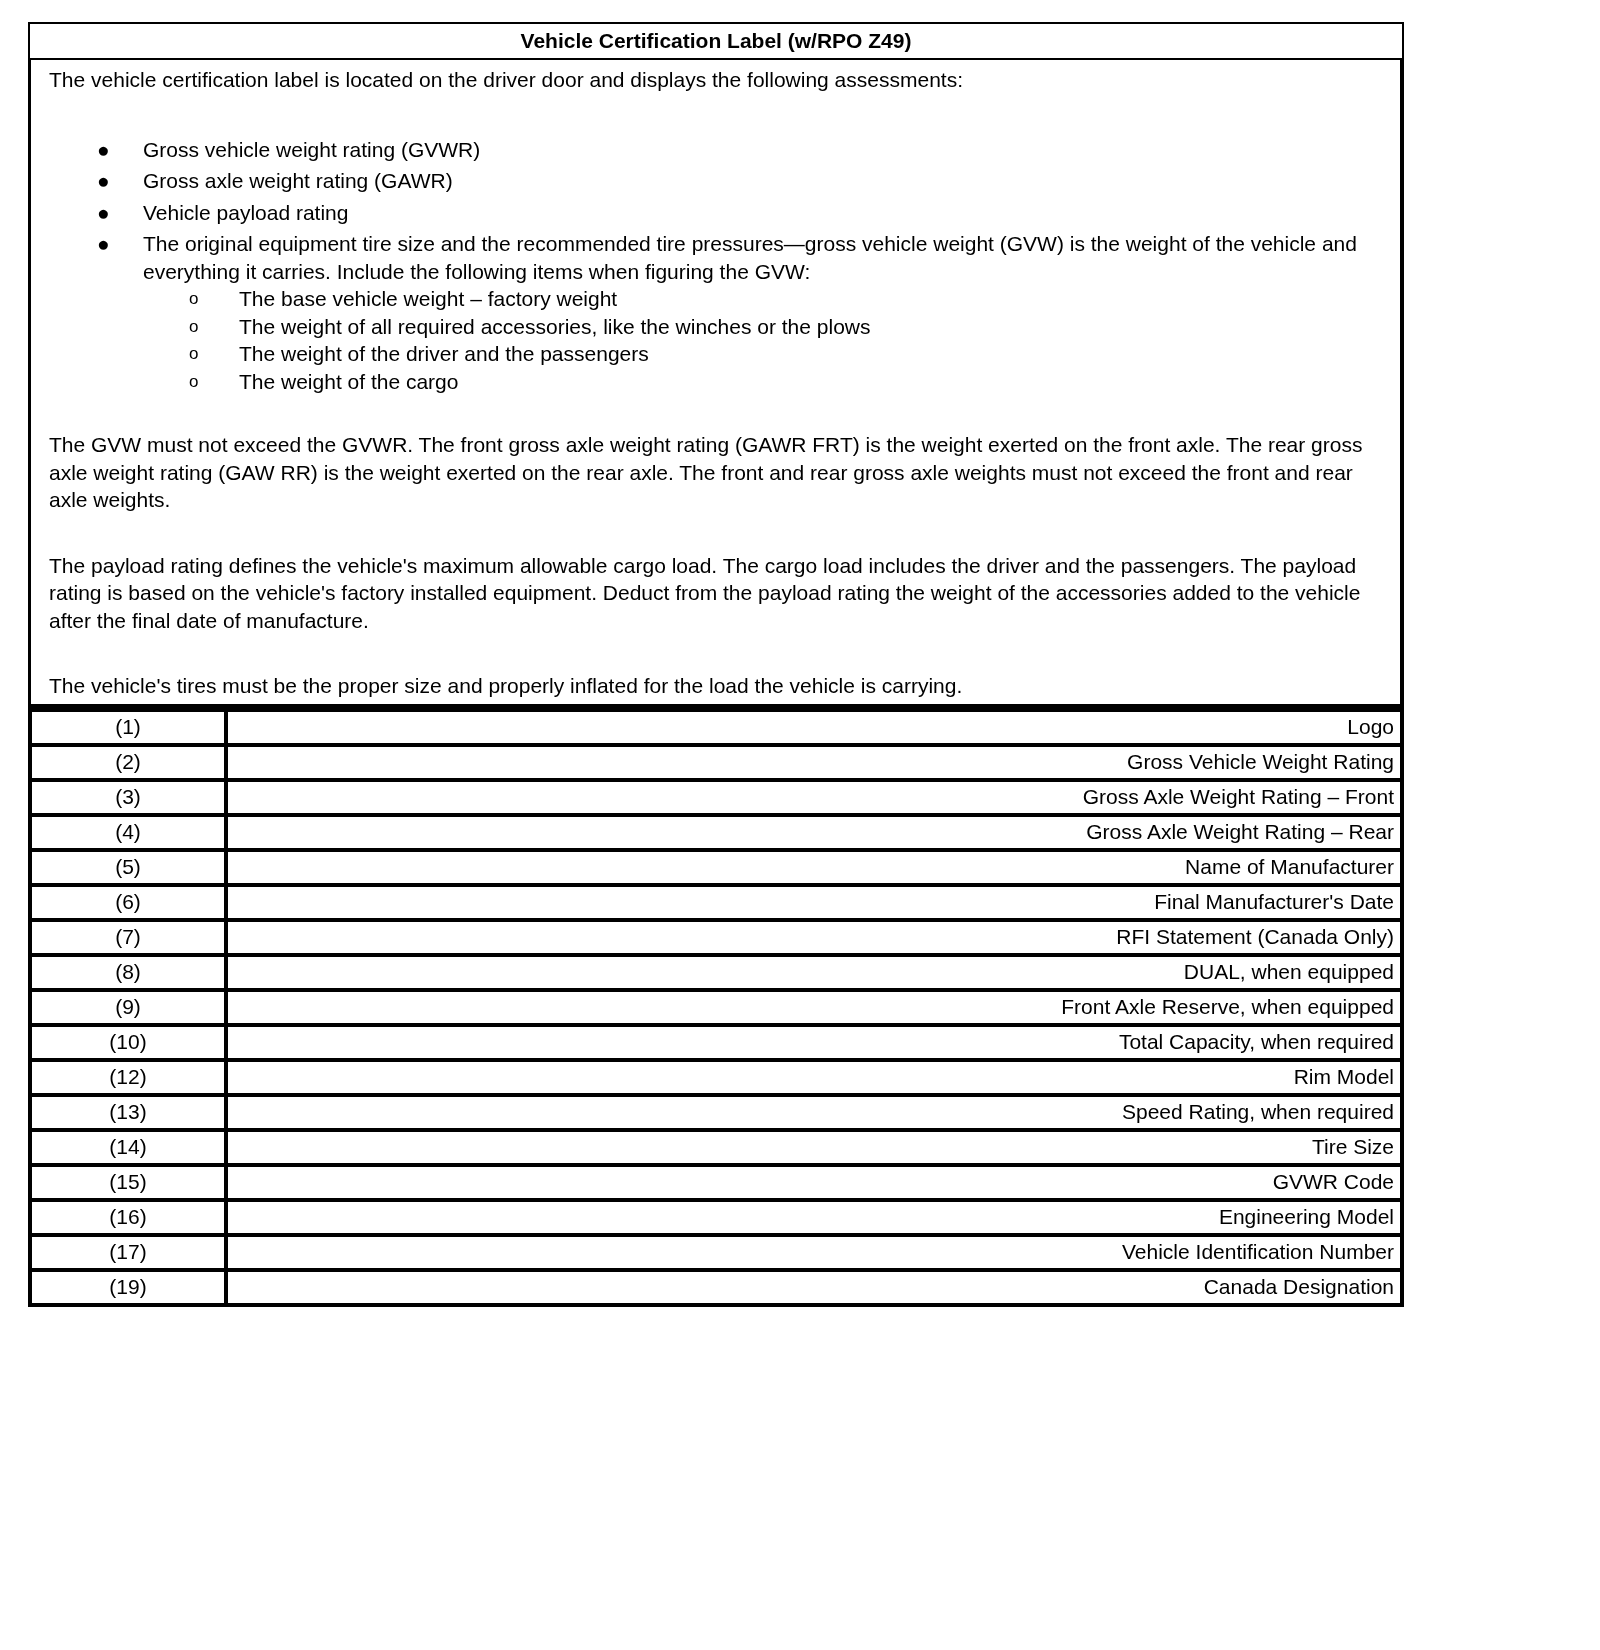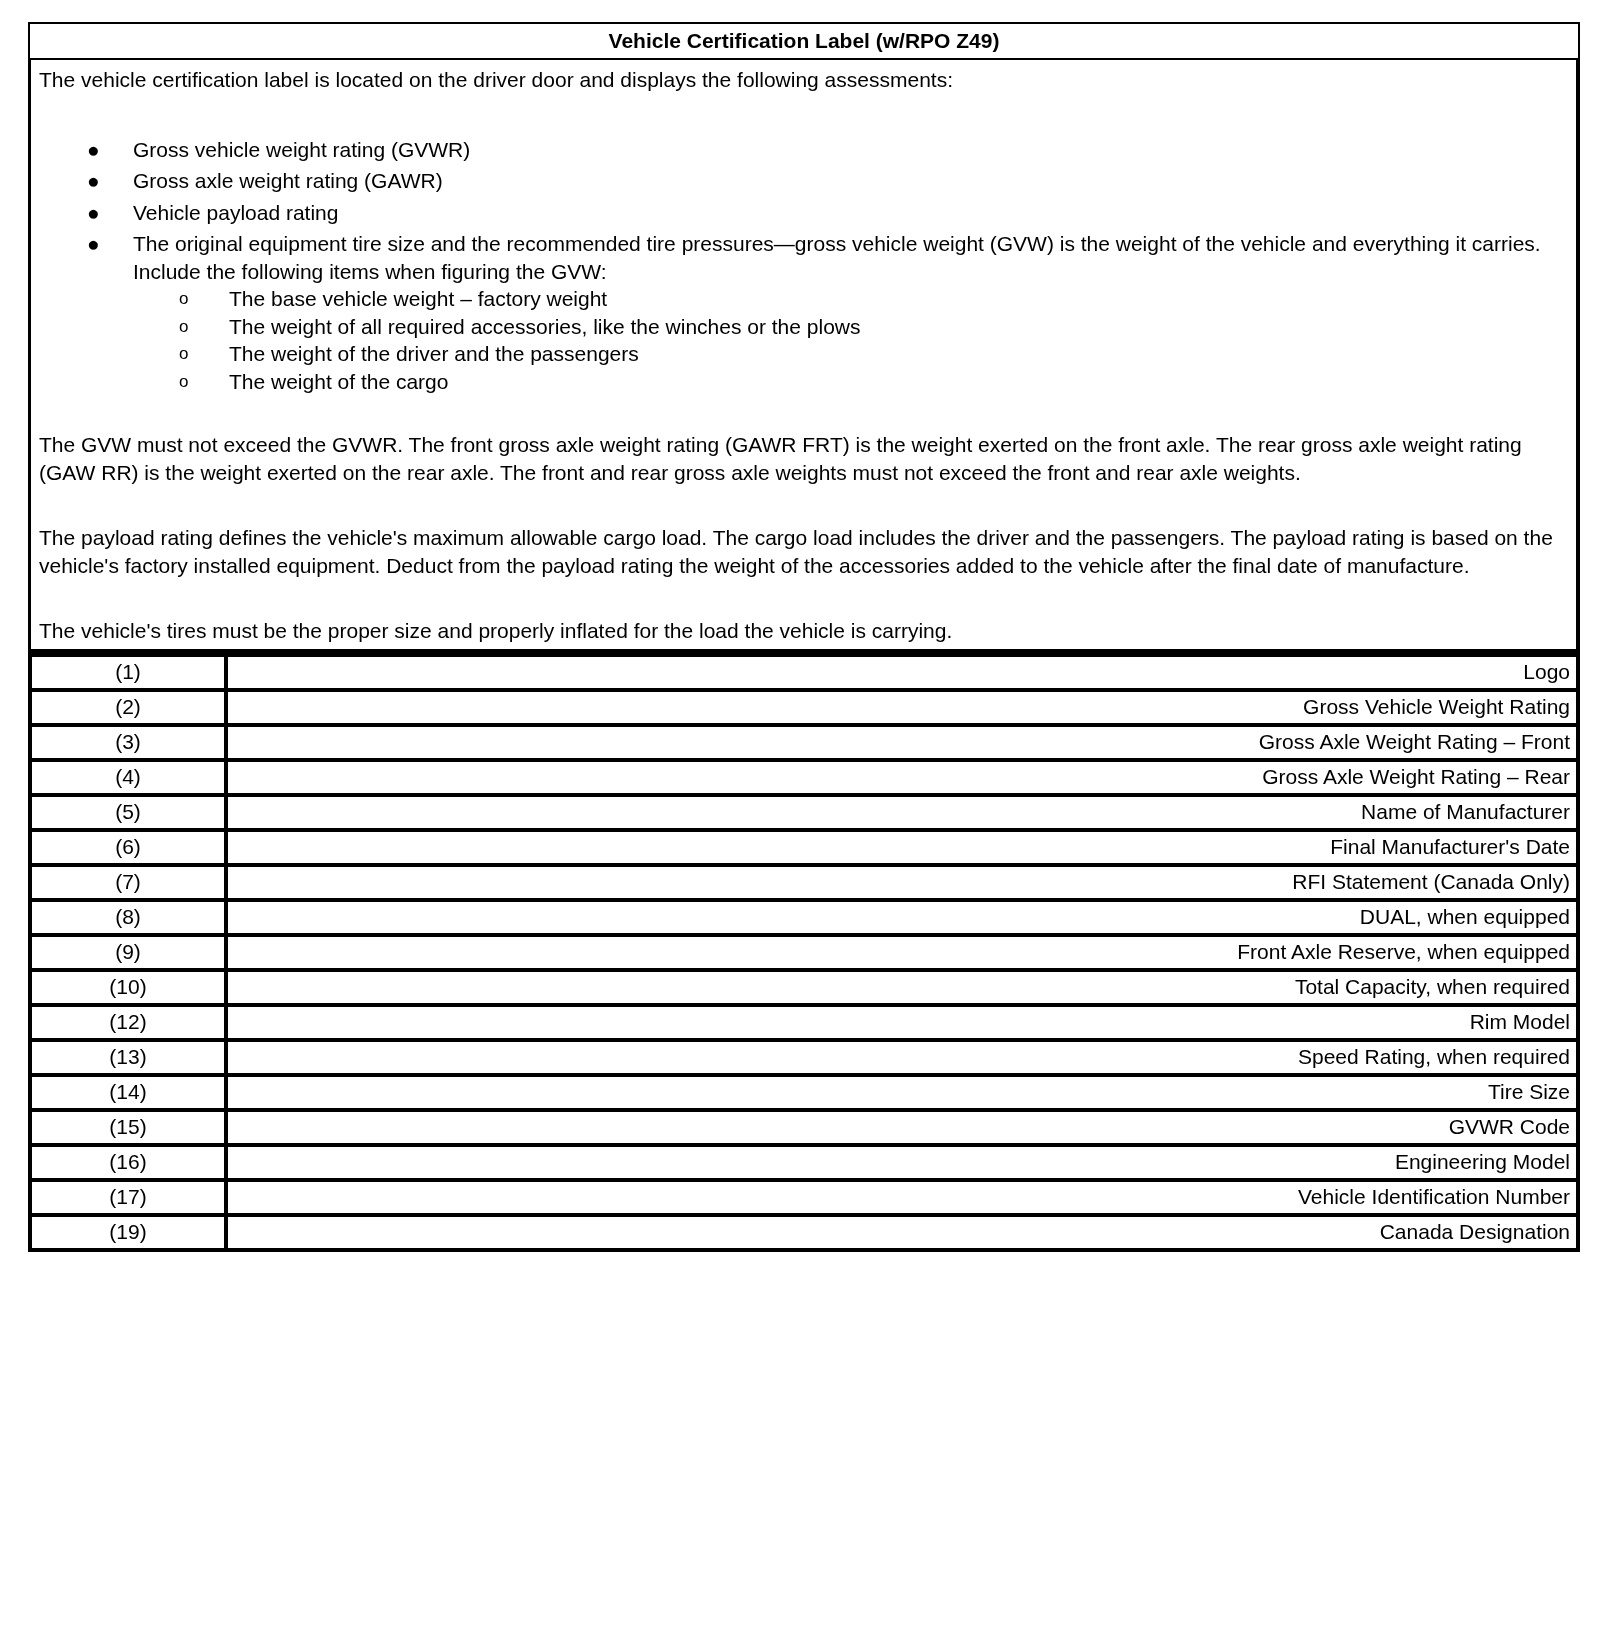--- a/index.html
+++ b/index.html
@@ -11,37 +11,37 @@
       width: 1600px;
       height: 1650px;
       position: relative;
       font-family: "Liberation Sans", "DejaVu Sans", sans-serif;
       color: #000000;
     }
     .doc {
       position: absolute;
       left: 28px;
       top: 22px;
-      width: 1552px;
+      width: 1376px;
     }
     .title-row {
       border: 2px solid #000;
       height: 38px;
       box-sizing: border-box;
       display: flex;
       align-items: center;
       justify-content: center;
       font-weight: bold;
       font-size: 21px;
     }
     .desc {
       border-left: 3px solid #000;
       border-right: 4px solid #000;
       border-bottom: 4px solid #000;
-      padding: 6px 8px 4px 8px;
+      padding: 6px 8px 4px 18px;
       box-sizing: border-box;
       font-size: 21px;
       line-height: 27.5px;
     }
     .desc p {
       margin: 0;
     }
     .desc p.intro {
       margin-bottom: 42px;
     }

